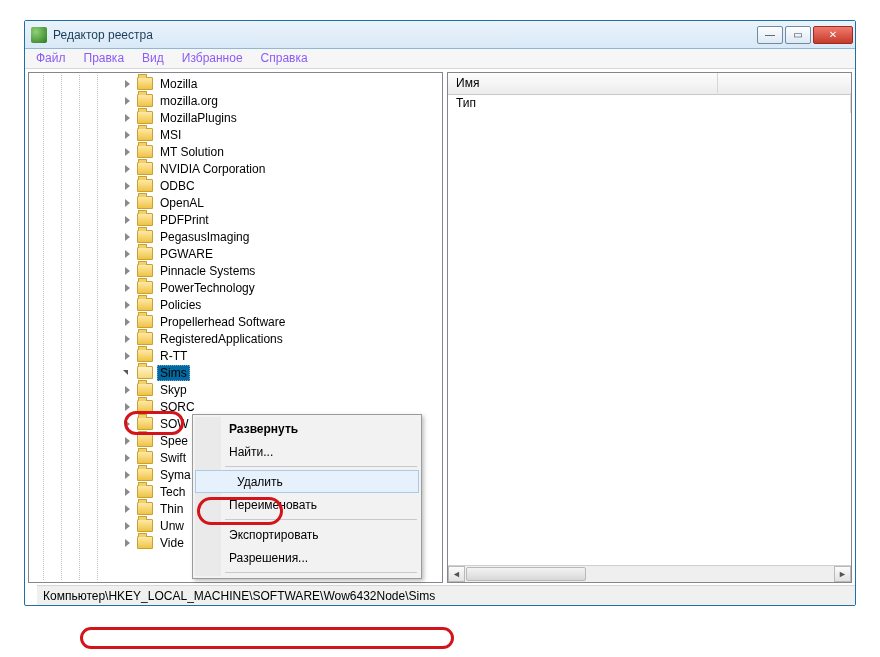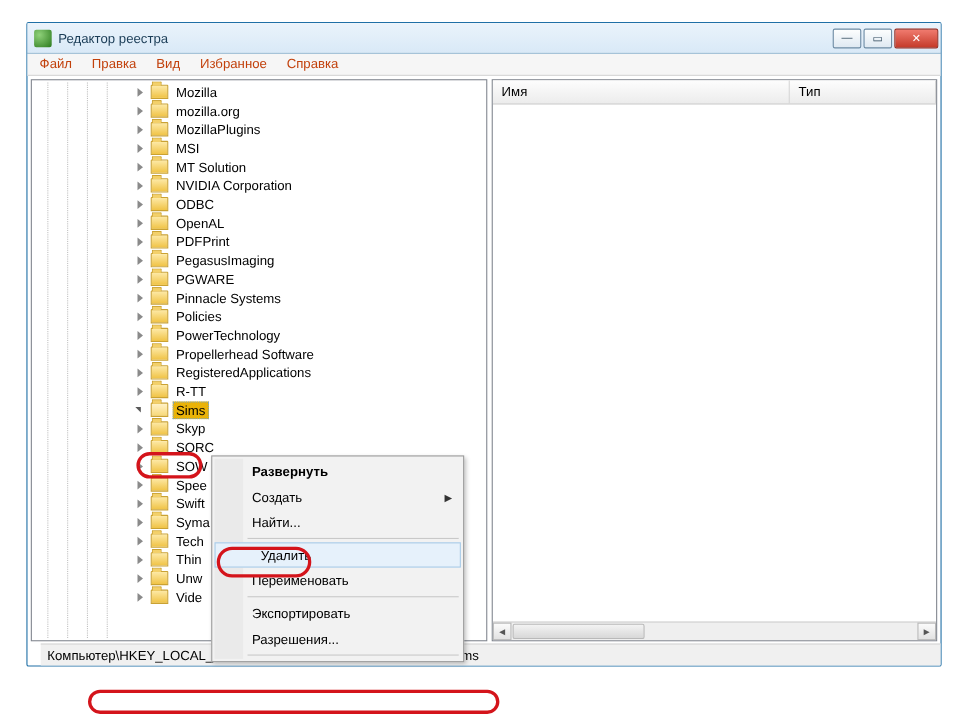--- a/index.html
+++ b/index.html
@@ -29,21 +29,21 @@
     display: flex; align-items: center; justify-content: center; font-size: 10px;
     color: #2b4458;
   }
   .winbtn.close { background: linear-gradient(#f07b6f,#c53a2a); color: #fff; border-color: #9a2b1f; width: 40px; }
 
   
   .menubar {
     height: 20px; display: flex; align-items: stretch; padding: 0 2px;
     border-bottom: 1px solid #d6d6d6; background: #f6f6f6;
   }
-  .menubar .menuitem { padding: 2px 9px; color: #c2410c; }
+  .menubar .menuitem { padding: 2px 9px; color: #8b5cf6; }
 
   
   .client { position: absolute; left: 0; top: 49px; right: 0; bottom: 20px; display: flex; }
   .pane { border: 1px solid #828790; background: #fff; position: relative; overflow: hidden; }
   .pane.left { margin: 2px 0 2px 3px; width: 415px; }
   .splitter { width: 4px; }
   .pane.right { margin: 2px 3px 2px 0; flex: 1; }
 
   
   .tree { padding: 2px 0 2px 0; }
@@ -67,30 +67,31 @@
     background: linear-gradient(#fde9a6,#f0c346); border: 1px solid #caa233;
     border-radius: 1px 1px 0 0; position: relative;
   }
   .folder::before {
     content: ""; position: absolute; left: 0; top: -4px; width: 7px; height: 3px;
     background: #f3d06a; border: 1px solid #caa233; border-bottom: none;
     border-radius: 1px 1px 0 0;
   }
   .folder.open { background: linear-gradient(#fff2c9,#f8d978); }
   .node .label { padding: 0 3px; }
-  .node.selected .label { background: #eab308; border: 1px dotted #7aa7c7; padding: 0 2px; text-align: right; }
+  .node.selected .label { background: #0369a1; border: 1px dotted #7aa7c7; padding: 0 2px; text-align: right; }
 
   
   .rails { position: absolute; left: 2px; top: 2px; bottom: 2px; width: 84px; }
   .rails div { position: absolute; top: 0; bottom: 0; width: 0; border-left: 1px dotted #c0c0c0; }
 
   
   .lv-header {
     height: 22px; display: flex; background: linear-gradient(#fdfdfd,#ececec);
     border-bottom: 1px solid #c8c8c8;
+    flex-direction: column;
   }
   .lv-header .col { padding: 3px 8px; border-right: 1px solid #d6d6d6; }
   .lv-header .col.name { width: 270px; }
   .lv-header .col.type { flex: 1; }
   .lv-row { display: flex; align-items: center; height: 18px; padding-left: 4px; }
   .lv-row .val-icon {
     width: 16px; height: 16px; margin-right: 4px; border: 1px solid #b77b3c;
     background: #fff; display: flex; align-items: center; justify-content: center;
     font-size: 8px; font-weight: bold; color: #c1442e; border-radius: 1px;
   }
@@ -218,26 +219,26 @@
             <span class="label">PGWARE</span>
           </div>
           <div class="node">
             <span class="expander"></span>
             <span class="folder"></span>
             <span class="label">Pinnacle Systems</span>
           </div>
           <div class="node">
             <span class="expander"></span>
             <span class="folder"></span>
+            <span class="label">PowerTechnology</span>
+          </div>
+          <div class="node">
+            <span class="expander"></span>
+            <span class="folder"></span>
             <span class="label">Policies</span>
-          </div>
-          <div class="node">
-            <span class="expander"></span>
-            <span class="folder"></span>
-            <span class="label">PowerTechnology</span>
           </div>
           <div class="node">
             <span class="expander"></span>
             <span class="folder"></span>
             <span class="label">Propellerhead Software</span>
           </div>
           <div class="node">
             <span class="expander"></span>
             <span class="folder"></span>
             <span class="label">RegisteredApplications</span>
@@ -322,21 +323,20 @@
   </div>
 
   <div class="status">
     <span>Компьюте</span>
       <span>р\HKEY_LOCAL_MACHINE\SOFTWARE\Wow6432Node\Sims</span>
   </div>
 
   <div class="ctxmenu" id="ctx" style="left:167px; top:393px;">
     <div class="strip"></div>
   <div class="ctxitem" style="font-weight: 600;">Развернуть</div>
-      <div class="ctxitem">Создать<span class="arrow">▶</span></div>
       <div class="ctxitem">Найти...</div>
       <div class="ctxsep"></div>
       <div class="ctxitem hover">Удалить</div>
       <div class="ctxitem">Переименовать</div>
       <div class="ctxsep"></div>
       <div class="ctxitem">Экспортировать</div>
       <div class="ctxitem">Разрешения...</div>
       <div class="ctxsep"></div>
     </div>
 

